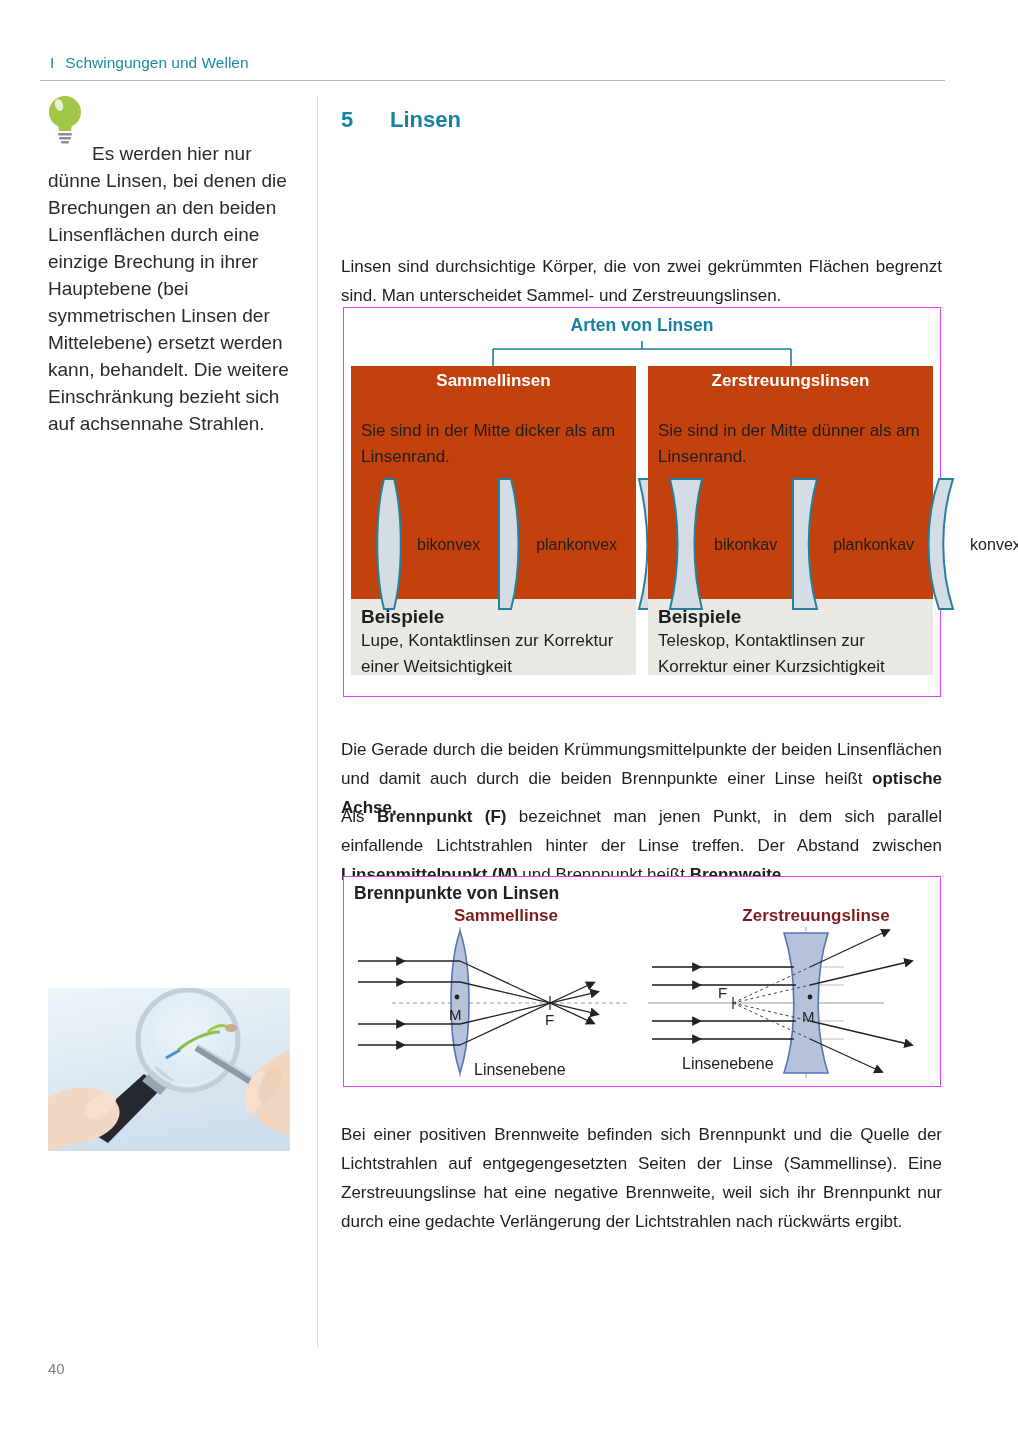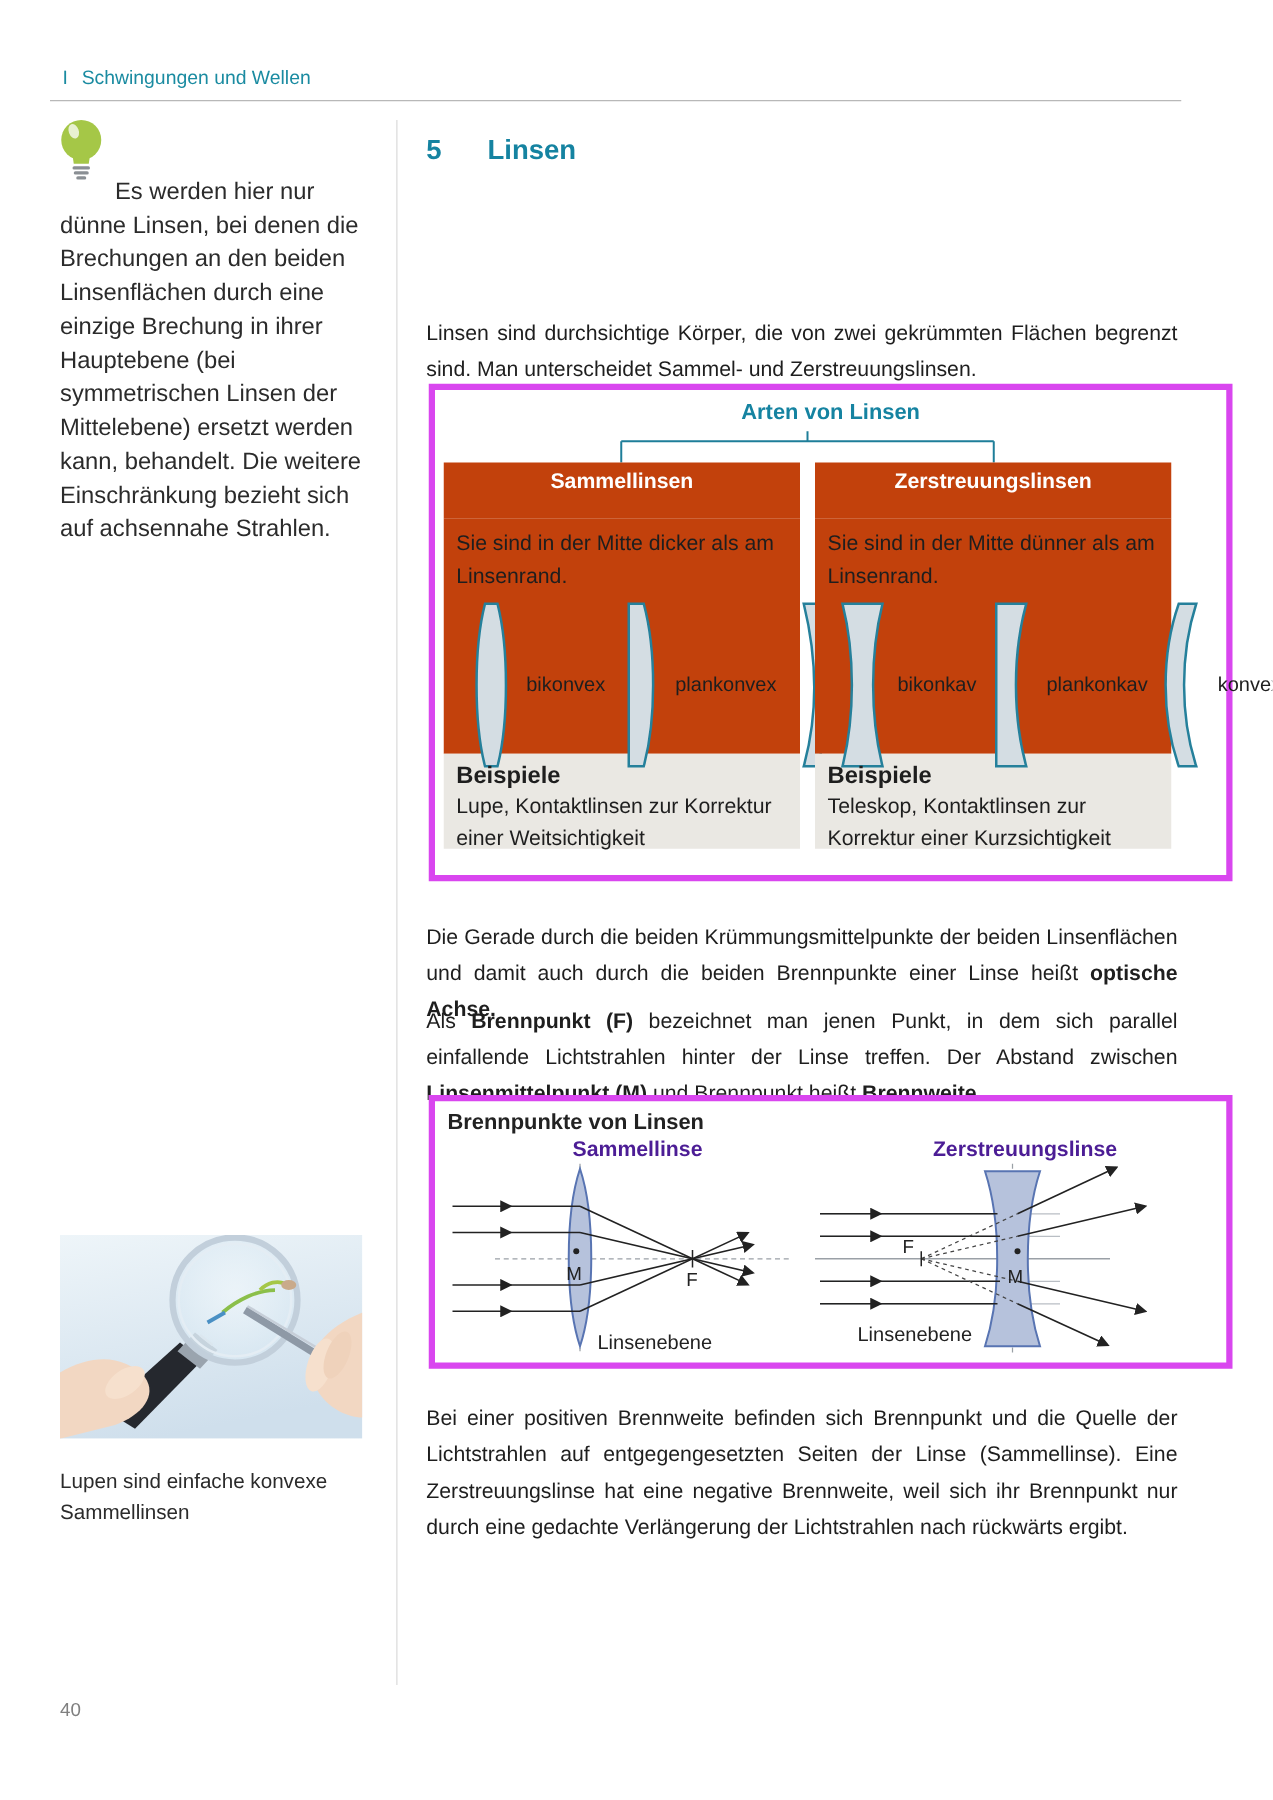--- a/index.html
+++ b/index.html
@@ -18,40 +18,40 @@
   .photo-caption{position:absolute;left:48px;top:1156px;width:252px;font-size:16.5px;
                  line-height:25px;color:#2b2b2b;}
   .page-num{position:absolute;left:48px;top:1360px;font-size:15px;color:#808080;}
   
   .section-head{position:absolute;left:341px;top:92px;font-size:22px;font-weight:700;color:#1583a1;}
   .section-head .sec-num{display:inline-block;width:49px;}
   .para{position:absolute;left:341px;width:601px;font-size:17px;line-height:29px;
         text-align:justify;color:#1e1e1e;}
   .b{font-weight:700;}
   
-  .panel{position:absolute;left:343px;width:596px;background:#fff;border:5px solid #d946ef;box-sizing:content-box;padding-left:37px;}
+  .panel{position:absolute;left:343px;width:596px;background:#fff;border:1px solid #d946ef;box-sizing:content-box;}
   .panel1{top:307px;height:388px;}
   .panel2{top:876px;height:209px;}
   .panel1-title{position:absolute;top:7px;left:0;width:100%;text-align:center;
                 font-size:17.5px;font-weight:700;color:#1583a1;}
   .connector{position:absolute;top:31px;left:0;}
   .lens-col{position:absolute;top:58px;width:285px;}
   .lens-col.left{left:7px;} .lens-col.right{left:304px;}
   .col-header{height:45px;line-height:29px;background:#c2410c;color:#fff;font-weight:700;
               font-size:17px;text-align:center;}
   .col-body{background:#c2410c;height:188px;box-sizing:border-box;padding:7px 10px 0 10px;}
   .col-desc{font-size:17px;line-height:26px;margin:0;}
   .lens-row{display:flex;justify-content:space-between;align-items:flex-end;margin-top:4px;}
   .lens-item{display:flex;flex-direction:row;align-items:center;}
   .lens-label{font-size:16px;color:#1e1e1e;margin-top:2px;white-space:nowrap;}
   .col-examples{background:#eae8e3;height:76px;box-sizing:border-box;padding:7px 10px;}
   .ex-title{font-size:19px;font-weight:700;margin:0;}
   .ex-text{font-size:17px;line-height:26px;margin:0;}
   .panel2-title{position:absolute;top:6px;left:10px;font-size:17.5px;font-weight:700;color:#222;}
-  .diag-title{position:absolute;top:29px;width:200px;text-align:center;font-size:17px;font-weight:700;color:#4c1d95;}
+  .diag-title{position:absolute;top:29px;width:200px;text-align:center;font-size:17px;font-weight:700;color:#7f1d1d;}
   .diag-title.dt-left{left:62px;} .diag-title.dt-right{left:372px;}
   .diag-svg{position:absolute;top:48px;}
   .diag-svg.ds-left{left:2px;} .diag-svg.ds-right{left:300px;}
   svg text{font-family:"Liberation Sans",sans-serif;}
 </style>
 </head>
 <body>
 
 <div class="page">
 
@@ -259,17 +259,16 @@
       <path d="M150,57 L232,106" stroke="#c6ced8" stroke-width="2" fill="none"></path>
 
       <path d="M0,110 C28,94 52,97 68,114 C78,128 66,144 44,152 L0,163 Z" fill="#f2d7c2"></path>
       <ellipse cx="52" cy="118" rx="18" ry="10" fill="#f6e0cd" transform="rotate(-35 52 118)"></ellipse>
 
       <path d="M242,62 C212,74 196,94 202,116 C210,138 230,146 242,146 Z" fill="#f2d7c2"></path>
       <ellipse cx="208" cy="104" rx="10" ry="22" fill="#f6e0cd" transform="rotate(18 208 104)"></ellipse>
       <ellipse cx="222" cy="96" rx="9" ry="20" fill="#efd2bb" transform="rotate(22 222 96)"></ellipse>
     </svg>
   </div>
-  <p class="photo-caption">Lupen sind einfache konvexe Sammellinsen</p>
 
   <div class="page-num">40</div>
 
 </div>
 
 </body></html>

